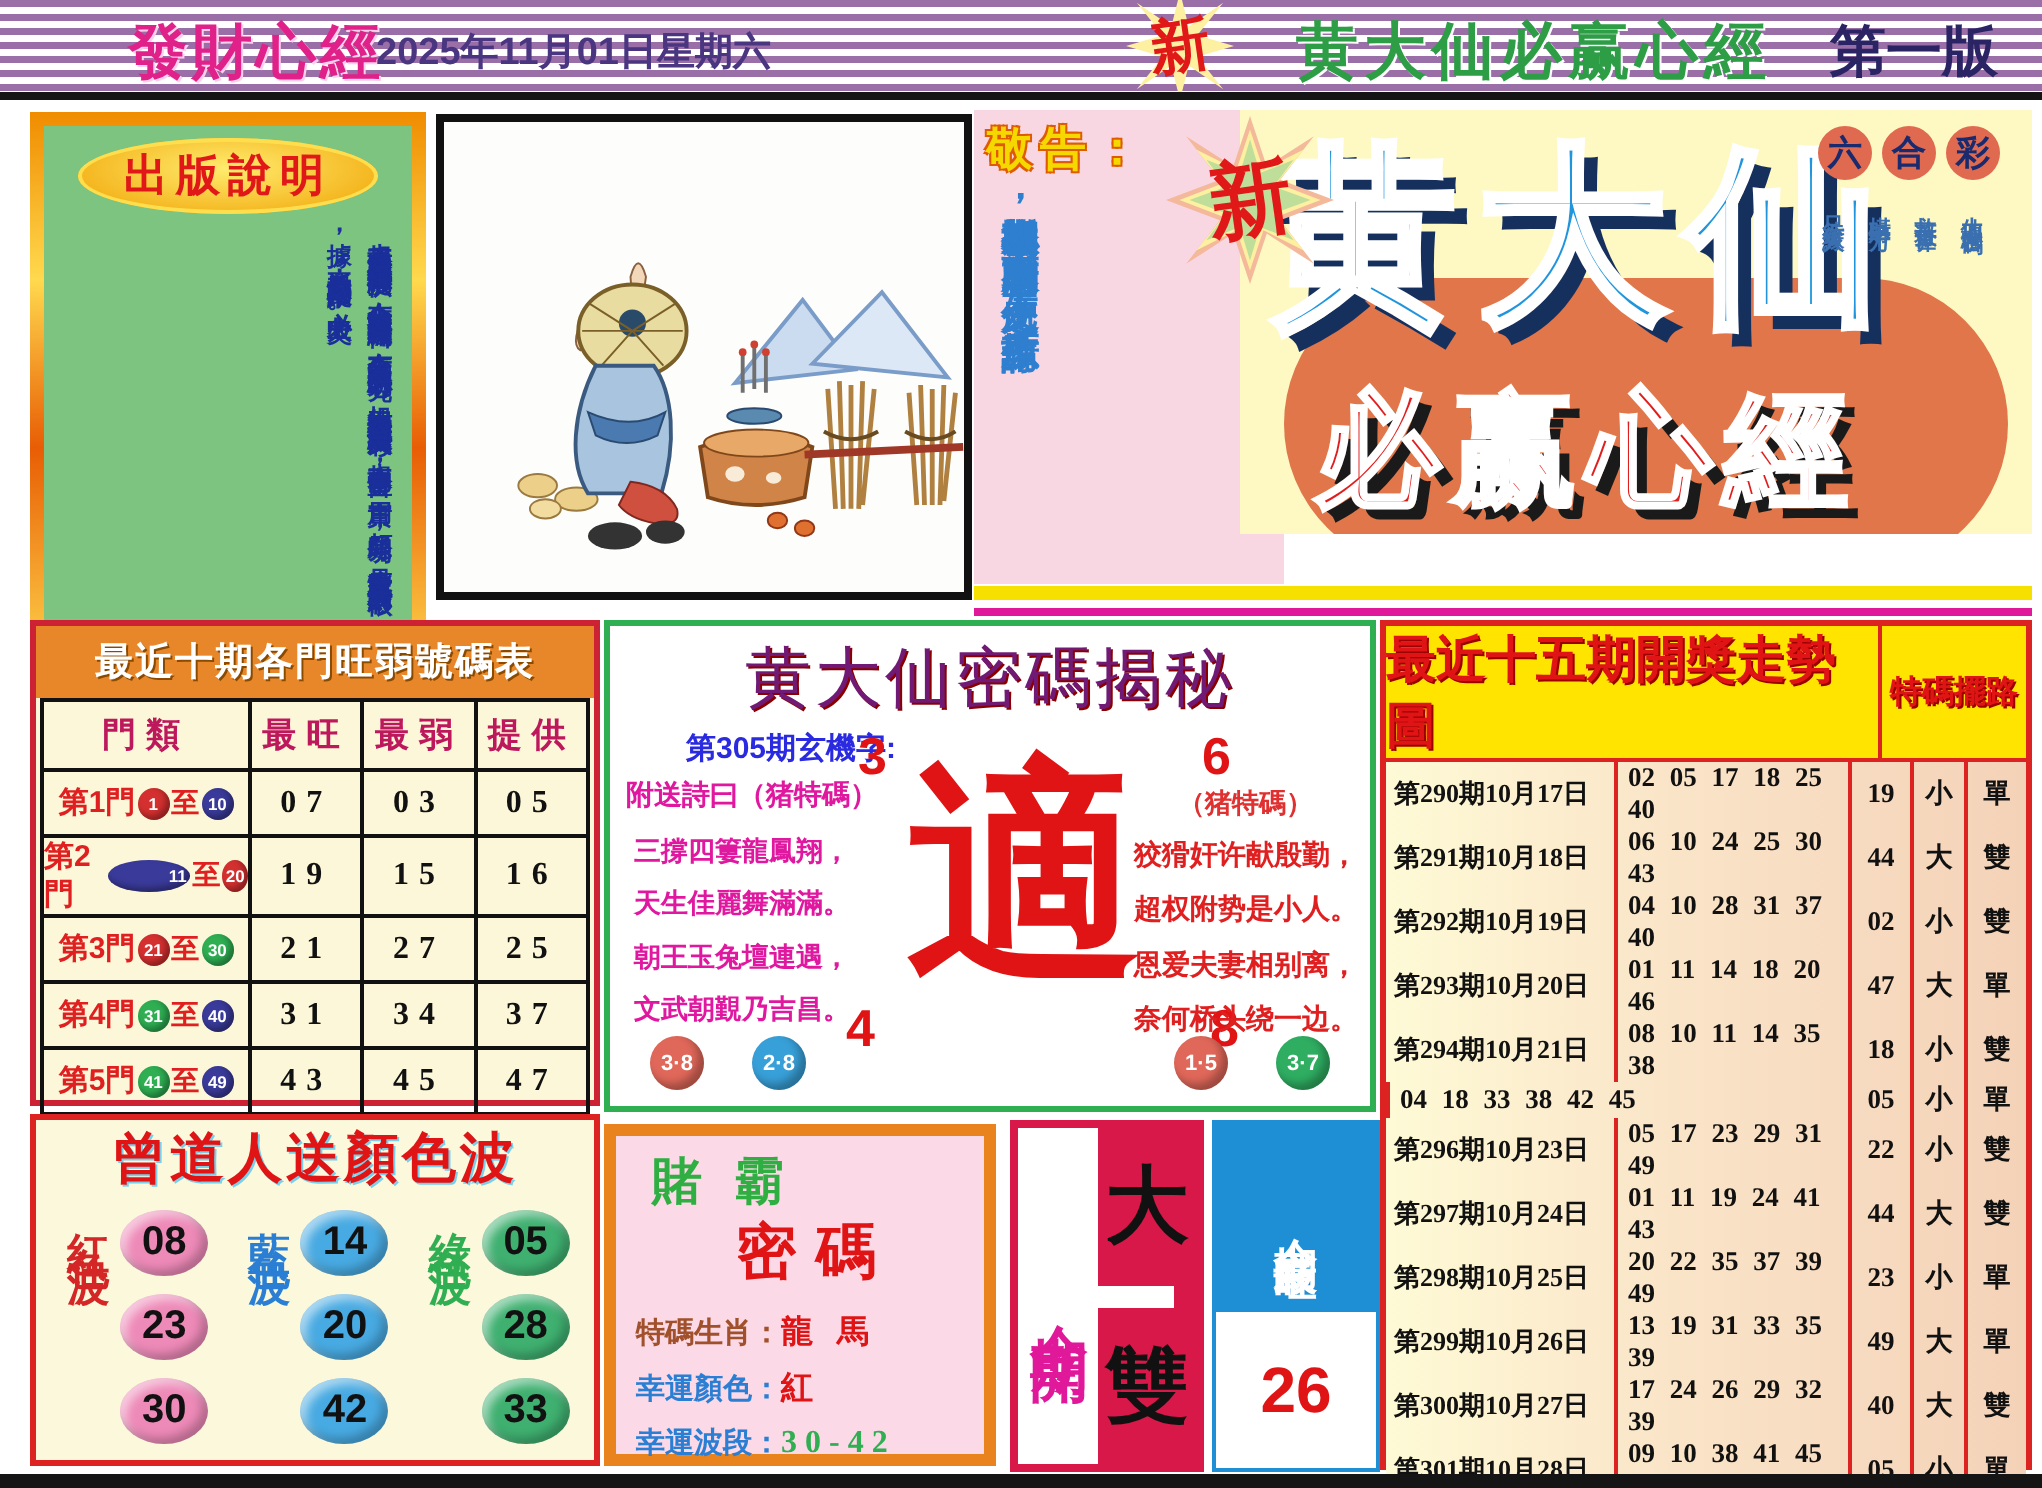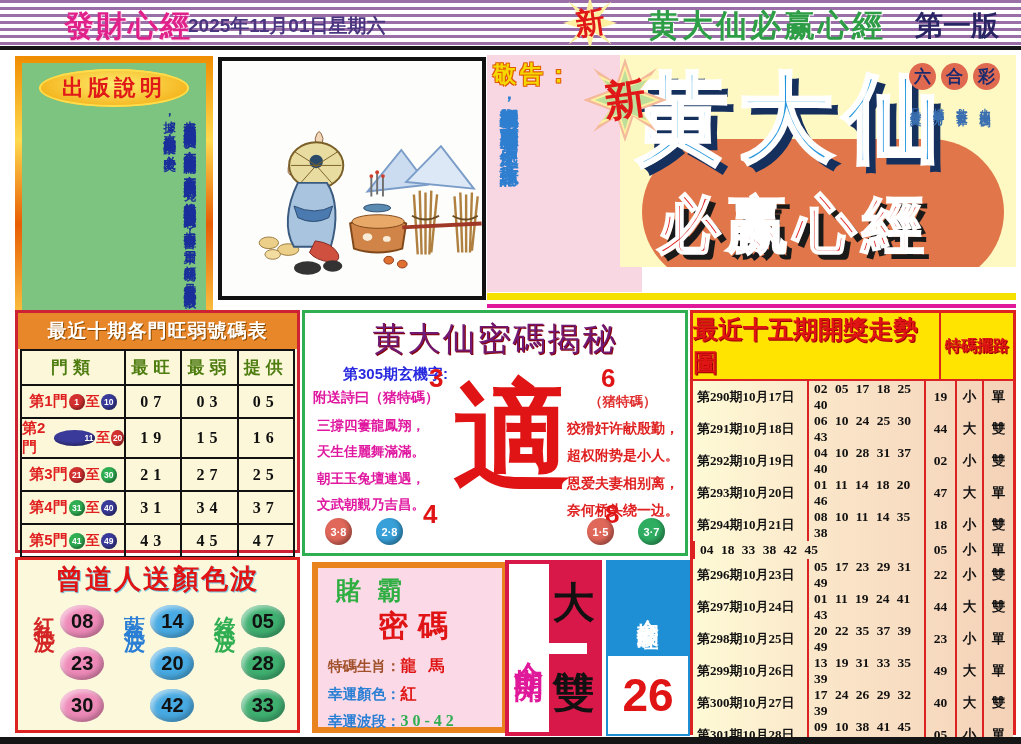--- a/index.html
+++ b/index.html
@@ -56,21 +56,21 @@
   .stripe-y{position:absolute;left:487px;top:293px;width:529px;height:7px;background:#f5e000;}
   .stripe-m{position:absolute;left:487px;top:304px;width:529px;height:4px;background:#e0189a;}
 
   
   .hw{position:absolute;left:15px;top:310px;width:285px;height:243px;border:3px solid #c23;background:#fbf7d8;box-sizing:border-box;}
   .hw-title{height:36px;background:#e8872a;display:flex;align-items:center;justify-content:center;
        color:#fff;font-weight:900;font-size:19px;letter-spacing:1px;text-shadow:1px 1px 0 #8a4a00;}
   .hw-grid{margin:0 2px 2px;border:2px solid #111;}
   .hw-head,.hw-row{display:flex;border-bottom:2px solid #111;}
   .hw-row:last-child{border-bottom:none;}
-  .hw-hcell{flex:1;padding:5px 0;text-align:center;color:#4d7c0f;font-weight:900;font-size:17px;letter-spacing:5px;border-left:2px solid #111;}
+  .hw-hcell{flex:1;padding:5px 0;text-align:center;color:#be185d;font-weight:900;font-size:17px;letter-spacing:5px;border-left:2px solid #111;}
   .hw-hcell:first-child{border-left:none;flex:0 0 102px;}
   .hw-cell{flex:1;display:flex;align-items:center;justify-content:center;border-left:2px solid #111;min-height:31px;}
   .hw-label{flex:0 0 102px;border-left:none;gap:1px;}
   .door-name{color:#e02020;font-weight:900;font-size:15px;}
   .mini-ball{width:16px;height:16px;border-radius:50%;color:#fff;font-size:8.5px;font-weight:700;
        display:inline-flex;align-items:center;justify-content:center;box-shadow:inset -2px -2px 3px rgba(0,0,0,.35);}
   .zhi{color:#e02020;font-weight:900;font-size:14px;}
   .hw-num{color:#111;font-weight:900;font-size:16px;letter-spacing:5px;font-family:"Liberation Serif",serif;}
 
   
@@ -110,21 +110,21 @@
   .wave-title{text-align:center;font-size:27px;font-weight:900;color:#e01414;letter-spacing:2px;margin-top:1px;
        text-shadow:1px 1px 0 #7ad0e8;}
   .wave-cols{display:flex;justify-content:space-around;padding:2px 4px 0;}
   .wave-col{display:flex;align-items:flex-start;gap:2px;}
   .wave-label{writing-mode:vertical-rl;font-size:21px;font-weight:900;height:108px;letter-spacing:8px;font-family:"Liberation Serif",serif;}
   .wave-balls{display:flex;flex-direction:column;gap:9px;margin-top:6px;}
   .wave-ball{width:44px;height:33px;border-radius:50%;display:flex;align-items:center;justify-content:center;
        color:#111;font-weight:900;font-size:20px;box-shadow:inset -3px -3px 5px rgba(0,0,0,.25),inset 3px 3px 5px rgba(255,255,255,.55);}
 
   
-  .gc{position:absolute;left:312px;top:562px;width:196px;height:171px;border:6px solid #e8831e;background:#fbd9e6;box-sizing:border-box;}
+  .gc{position:absolute;left:302px;top:562px;width:196px;height:171px;border:6px solid #e8831e;background:#fbd9e6;box-sizing:border-box;}
   .gc-t1{position:absolute;left:18px;top:6px;font-size:25px;font-weight:900;color:#2fae42;letter-spacing:16px;font-family:"Liberation Serif",serif;}
   .gc-t2{position:absolute;left:60px;top:38px;font-size:30px;font-weight:900;color:#e01414;letter-spacing:10px;font-family:"Liberation Serif",serif;}
   .gc-fields{position:absolute;left:10px;top:88px;width:172px;}
   .gc-row{display:flex;align-items:baseline;margin-bottom:7px;font-family:"Liberation Serif",serif;}
   .gc-label{font-size:14.5px;font-weight:900;}
   .gc-value{font-size:16px;font-weight:900;letter-spacing:4px;}
 
   
   .cp{position:absolute;left:505px;top:560px;width:97px;height:176px;border:4px solid #d81848;background:#fff;box-sizing:border-box;display:flex;}
   .cp-label{flex:0 0 40px;writing-mode:vertical-rl;display:flex;align-items:center;justify-content:center;
@@ -132,21 +132,21 @@
   .cp-vals{flex:1;background:#d81848;display:flex;flex-direction:column;}
   .cp-val{flex:1;display:flex;align-items:center;justify-content:center;font-size:42px;font-weight:900;color:#111;font-family:"Liberation Serif",serif;}
   .cp-div{height:11px;background:#fff;width:78%;}
 
   
   .hot{position:absolute;left:606px;top:560px;width:84px;height:176px;box-sizing:border-box;display:flex;flex-direction:column;border:2px solid #1e8fd5;}
   .hot-top{flex:0 0 94px;background:#1e8fd5;writing-mode:vertical-rl;display:flex;align-items:center;justify-content:center;
        color:#fff;font-weight:900;font-size:22px;letter-spacing:4px;font-family:"Liberation Serif",serif;}
   .hot-top span{display:block;line-height:1.7;}
   .hot-val{flex:1;background:#fff;display:flex;align-items:center;justify-content:center;
-       color:#e01414;font-size:46px;font-weight:900;}
+       color:#e01414;font-size:32px;font-weight:900;}
 </style>
 </head>
 <body>
 
 <div class="page">
 
   <div class="hdr">
     <span class="hdr-brand">發財心經</span>
     <span class="hdr-date">2025年11月01日星期六</span>
     <span class="hdr-title">黄大仙必赢心經</span>

